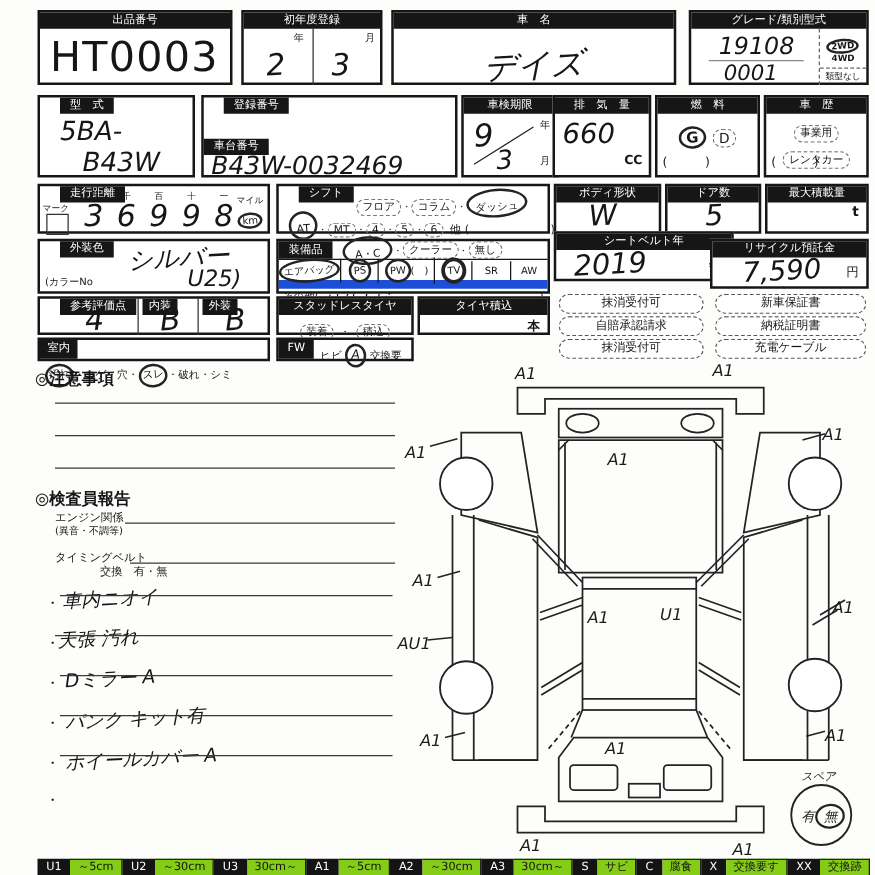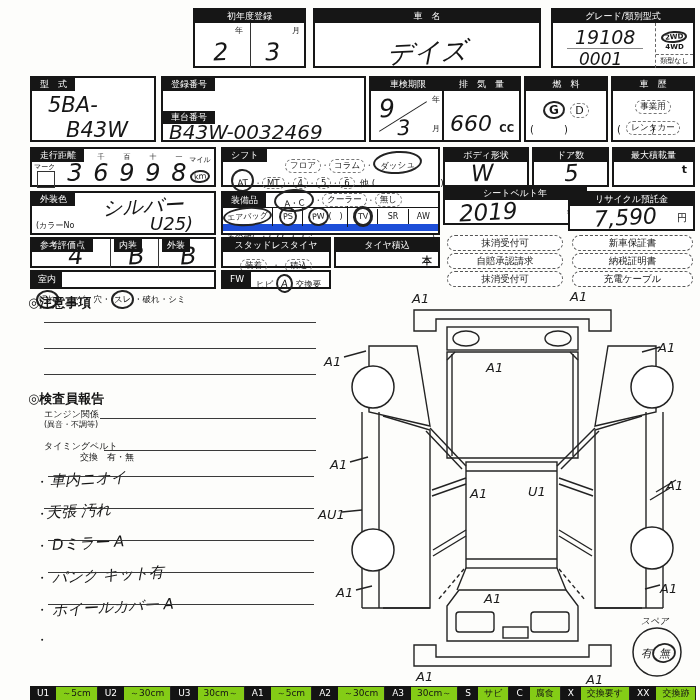--- a/index.html
+++ b/index.html
@@ -1,21 +1,21 @@
 <!DOCTYPE html>
 <html><head>
 <meta charset="utf-8">
 <style>
   html,body{margin:0;padding:0;background:#e8e8e6;}
   .sheet{position:relative;width:700px;height:700px;background:#fdfdfb;font-family:"DejaVu Sans",sans-serif;color:#161616;overflow:hidden;}
   .b{position:absolute;box-sizing:border-box;}
   .box{position:absolute;box-sizing:border-box;border:2px solid #161616;background:#fff;}
   .tab{background:#161616;color:#fff;font-size:9px;line-height:13px;text-align:center;white-space:nowrap;}
   .tabfull{display:block;width:100%;}
-  .tabc{position:absolute;top:0;left:0;padding:0 8px;}
+  .tabc{position:absolute;top:0;left:16px;padding:0 8px;}
   .hw{display:inline-block;font-style:italic;white-space:nowrap;}
   .rot{transform:rotate(-3deg);}
   .sm{font-size:8px;color:#222;}
   .oval{display:inline-block;border:2px solid #232323;border-radius:50%;padding:0 4px;transform:rotate(-4deg);}
   .oval.thick{border-width:3px;}
   .pill{display:inline-block;border:1px dashed #777;border-radius:8px;padding:0 4px;font-size:8.5px;white-space:nowrap;}
   .sep{font-size:8px;color:#333;}
   .uline{position:absolute;border-bottom:1.3px solid #3a3a3a;}
   .eqrow{display:flex;align-items:center;}
   .eqcell{flex:1;text-align:center;font-size:8px;line-height:15px;border-left:1px solid #161616;white-space:nowrap;}
@@ -29,20 +29,24 @@
   .lgdesc{display:inline-block;border:1px solid #222;border-left:none;font-size:9px;line-height:13px;padding:0 6px;background:#84cc16;color:#141414;}
   .note-b{position:absolute;font-size:12px;}
   .note-t{position:absolute;font-size:15px;font-style:italic;white-space:nowrap;}
   svg text{font-family:"DejaVu Sans",sans-serif;font-style:italic;}
 </style>
 </head>
 <body>
 
 <div class="sheet">
 
+  <div class="box" style="left:30px;top:8px;width:156px;height:60px">
+    <div class="tab tabfull">出品番号</div>
+    <div class="b" style="left:8px;top:16px;font-size:33px;letter-spacing:1px">HT0003</div>
+  </div>
 
   <div class="box" style="left:193px;top:8px;width:113px;height:60px">
     <div class="tab tabfull">初年度登録</div>
     <div class="vline" style="left:55px;top:13px;height:45px"></div>
     <span class="b sm" style="left:40px;top:15px">年</span>
     <span class="b sm" style="left:97px;top:15px">月</span>
     <span class="b hw rot" style="left:18px;top:28px;font-size:24px">2</span>
     <span class="b hw rot" style="left:70px;top:28px;font-size:24px">3</span>
   </div>
 
@@ -78,21 +82,21 @@
     <div class="tab tabfull">車検期限</div>
     <span class="b sm" style="right:5px;top:16px">年</span>
     <span class="b sm" style="right:5px;bottom:6px">月</span>
     <span class="b hw rot" style="left:8px;top:16px;font-size:25px">9</span>
     <span class="b hw rot" style="left:26px;top:38px;font-size:21px">3</span>
     <div class="b" style="left:4px;top:38px;width:56px;border-top:1.5px solid #222;transform:rotate(-32deg)"></div>
   </div>
 
   <div class="box" style="left:442px;top:76px;width:79px;height:66px">
     <div class="tab tabfull">排　気　量</div>
-    <span class="b hw" style="left:6px;bottom:4px;font-size:22px">660</span>
+    <span class="b hw" style="left:6px;bottom:20px;font-size:22px">660</span>
     <span class="b" style="right:5px;bottom:6px;font-size:10px;font-weight:bold">CC</span>
   </div>
 
   <div class="box" style="left:524px;top:76px;width:84px;height:66px">
     <div class="tab tabfull">燃　料</div>
     <div style="text-align:center;margin-top:8px">
       <span class="oval" style="font-size:12px;font-weight:bold">G</span>
       <span class="pill" style="font-size:11px">D</span>
     </div>
     <span class="b" style="left:4px;bottom:3px;font-size:10px">(　　　)</span>

